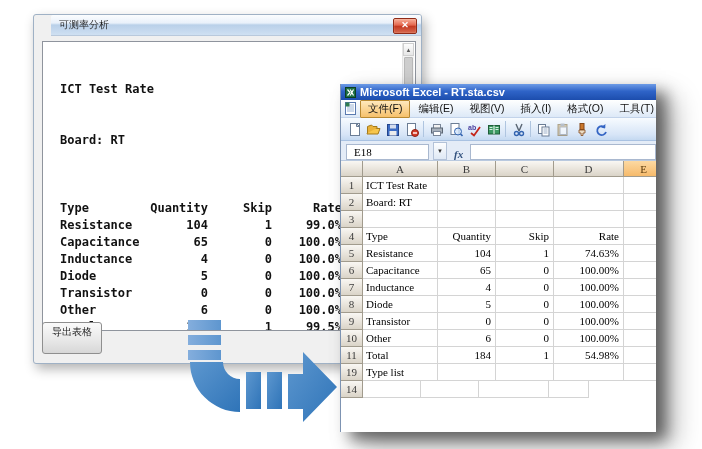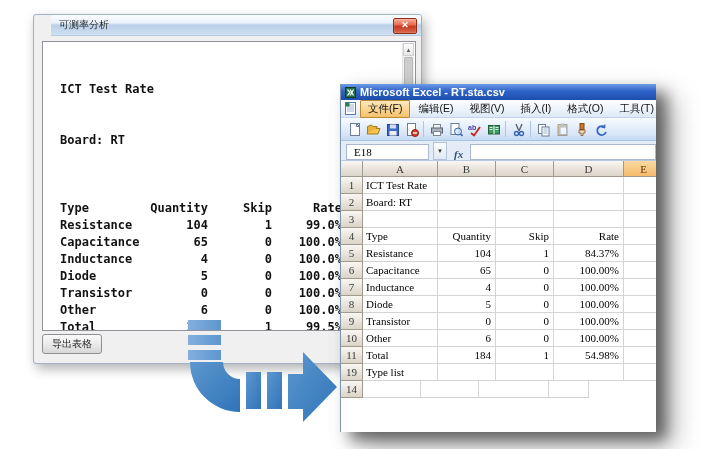--- a/index.html
+++ b/index.html
@@ -51,21 +51,21 @@
     border:1px solid #cfcfcf;box-sizing:border-box;color:#5a5a5a;
     font-size:6px;text-align:center;line-height:12px;
   }
   .dlg-scroll .up{top:0}
   .dlg-scroll .dn{bottom:0}
   .dlg-scroll .thumb{
     position:absolute;left:1px;top:14px;width:9px;height:36px;
     background:#cdcdcd;border:1px solid #b8b8b8;border-radius:1px;box-sizing:border-box;
   }
   .dlg-export{
-    position:absolute;left:8px;bottom:9px;width:60px;height:20px;
+    position:absolute;left:8px;bottom:9px;width:60px;height:32px;
     background:linear-gradient(#fafafa,#e9e9e9 55%,#d7d7d7);
     border:1px solid #8f8f8f;border-radius:3px;box-sizing:border-box;
     font-size:10px;color:#222;text-align:center;line-height:18px;
   }
   
   .xl{
     position:absolute;left:340px;top:84px;width:315px;height:348px;
     background:#ffffff;overflow:hidden;z-index:3;
     border-left:1px solid #7d93b2;
     box-shadow:10px 8px 14px rgba(0,0,0,.50),18px 14px 26px rgba(0,0,0,.28);
@@ -314,21 +314,21 @@
         <div class="gc num w-b">Quantity</div>
         <div class="gc num w-c">Skip</div>
         <div class="gc num w-d">Rate</div>
         <div class="gc num w-e"></div>
       </div>
       <div class="grow">
         <div class="gc hc w-rn">5</div>
         <div class="gc txt w-a">Resistance</div>
         <div class="gc num w-b">104</div>
         <div class="gc num w-c">1</div>
-        <div class="gc num w-d">84.37%</div>
+        <div class="gc num w-d">74.63%</div>
         <div class="gc num w-e"></div>
       </div>
       <div class="grow">
         <div class="gc hc w-rn">6</div>
         <div class="gc txt w-a">Capacitance</div>
         <div class="gc num w-b">65</div>
         <div class="gc num w-c">0</div>
         <div class="gc num w-d">100.00%</div>
         <div class="gc num w-e"></div>
       </div>

